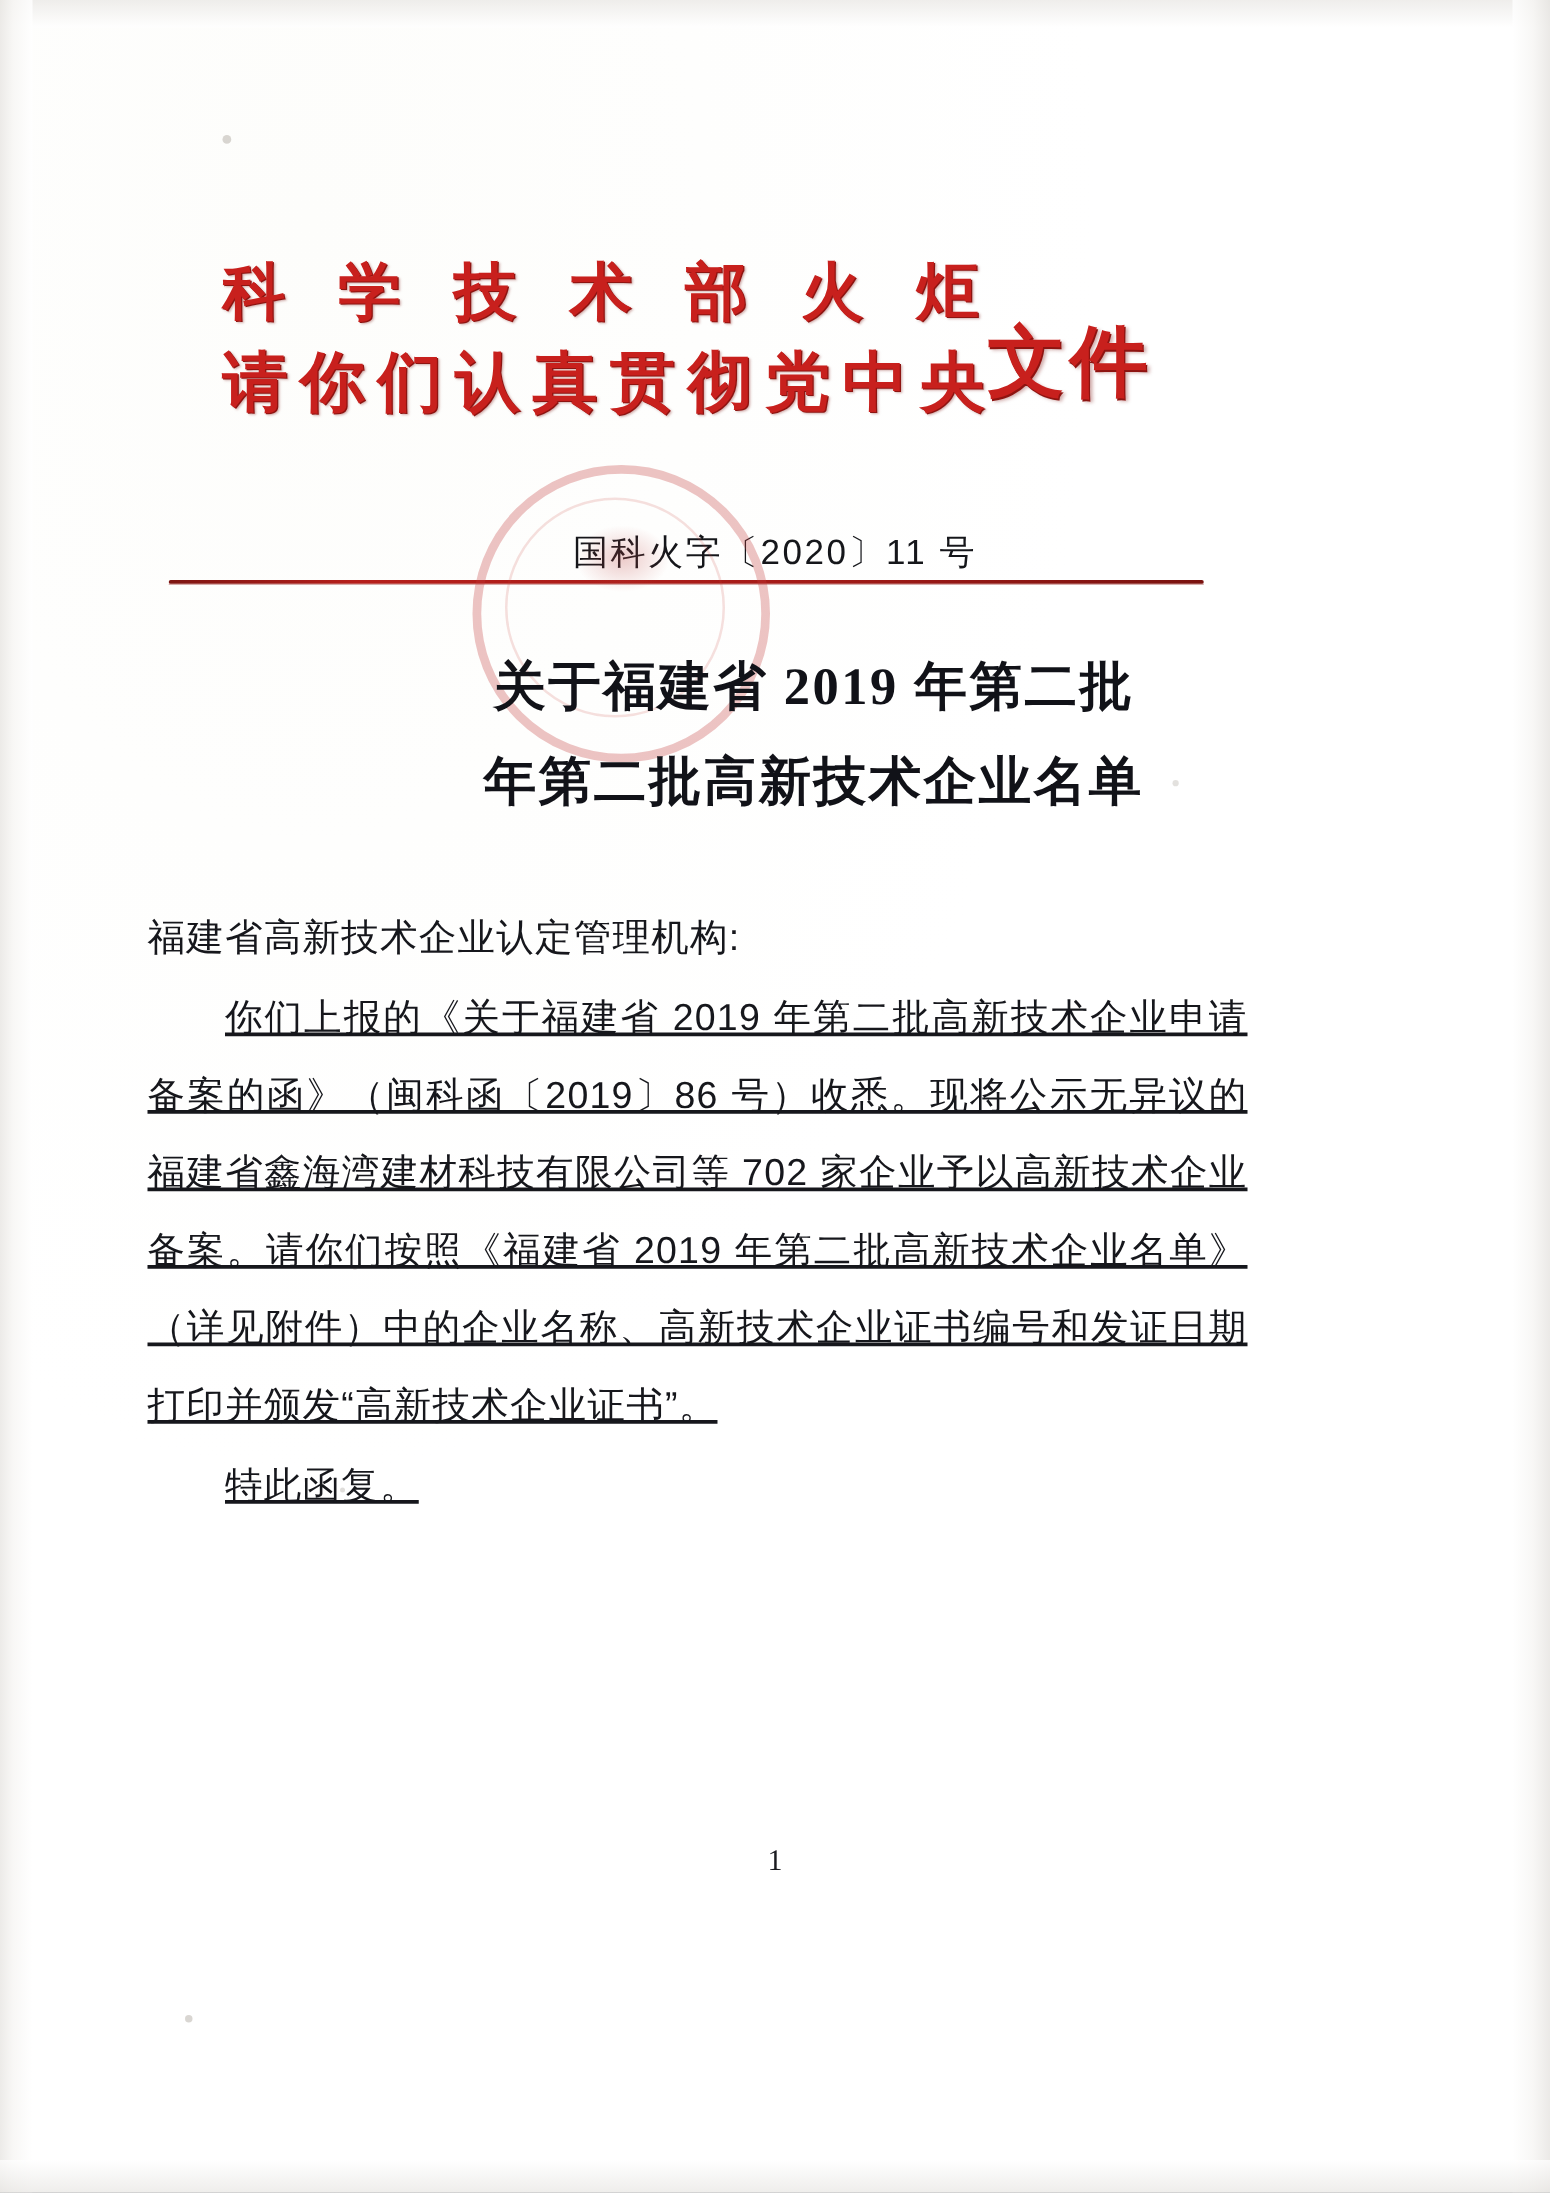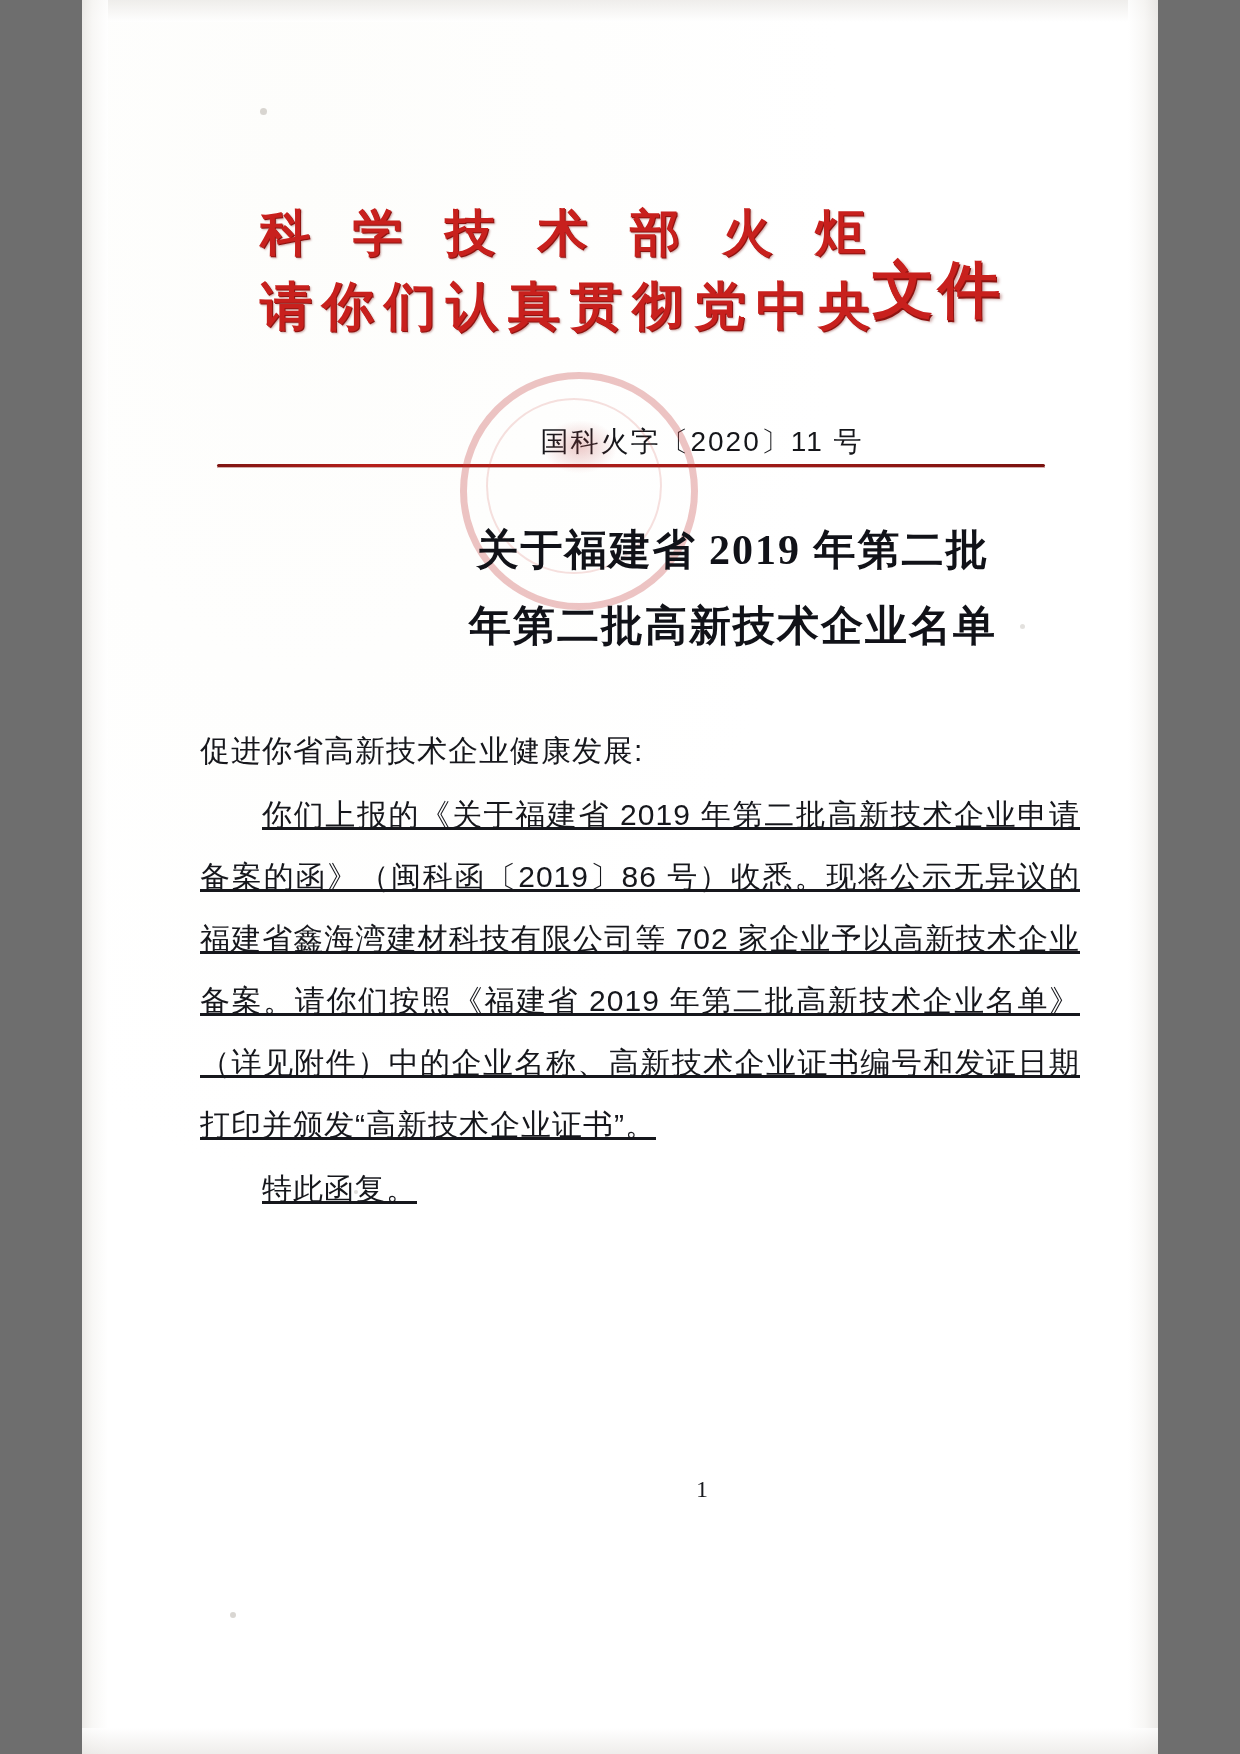--- a/index.html
+++ b/index.html
@@ -2,21 +2,21 @@
 <html><head>
 <meta charset="utf-8">
 <style>
   html, body {
     margin: 0;
     padding: 0;
     background: #6e6e6e;
   }
   .page {
     position: relative;
-    width: 1076px;
+    width: 1240px;
     height: 1754px;
     margin: 0 auto;
     background: #ffffff;
     overflow: hidden;
     font-family: "Liberation Serif", "DejaVu Serif", serif;
     
     background-image:
       radial-gradient(ellipse at 20% 10%, #fdfdfb 0%, #ffffff 45%),
       linear-gradient(180deg, #ffffff 0%, #fcfcfa 55%, #ffffff 100%);
   }
@@ -257,20 +257,20 @@
   <div class="seal"></div>
   <div class="seal-inner"></div>
   <div class="seal-smudge"></div>
 
   <div class="title">
     <div class="title-line">关于福建省 2019 年第二批</div>
     <div class="title-line">年第二批高新技术企业名单</div>
   </div>
 
   <div class="body">
-    <div class="salutation">促进你省高新技术企业健康发展:</div>
+    <div class="salutation">福建省高新技术企业认定管理机构:</div>
     <div class="para">你们上报的《关于福建省 2019 年第二批高新技术企业申请备案的函》（闽科函〔2019〕86 号）收悉。现将公示无异议的福建省鑫海湾建材科技有限公司等 702 家企业予以高新技术企业备案。请你们按照《福建省 2019 年第二批高新技术企业名单》（详见附件）中的企业名称、高新技术企业证书编号和发证日期打印并颁发“高新技术企业证书”。</div>
     <div class="para short">特此函复。</div>
   </div>
 
   <div class="page-number">1</div>
 
 </div>
 
 </body></html>

